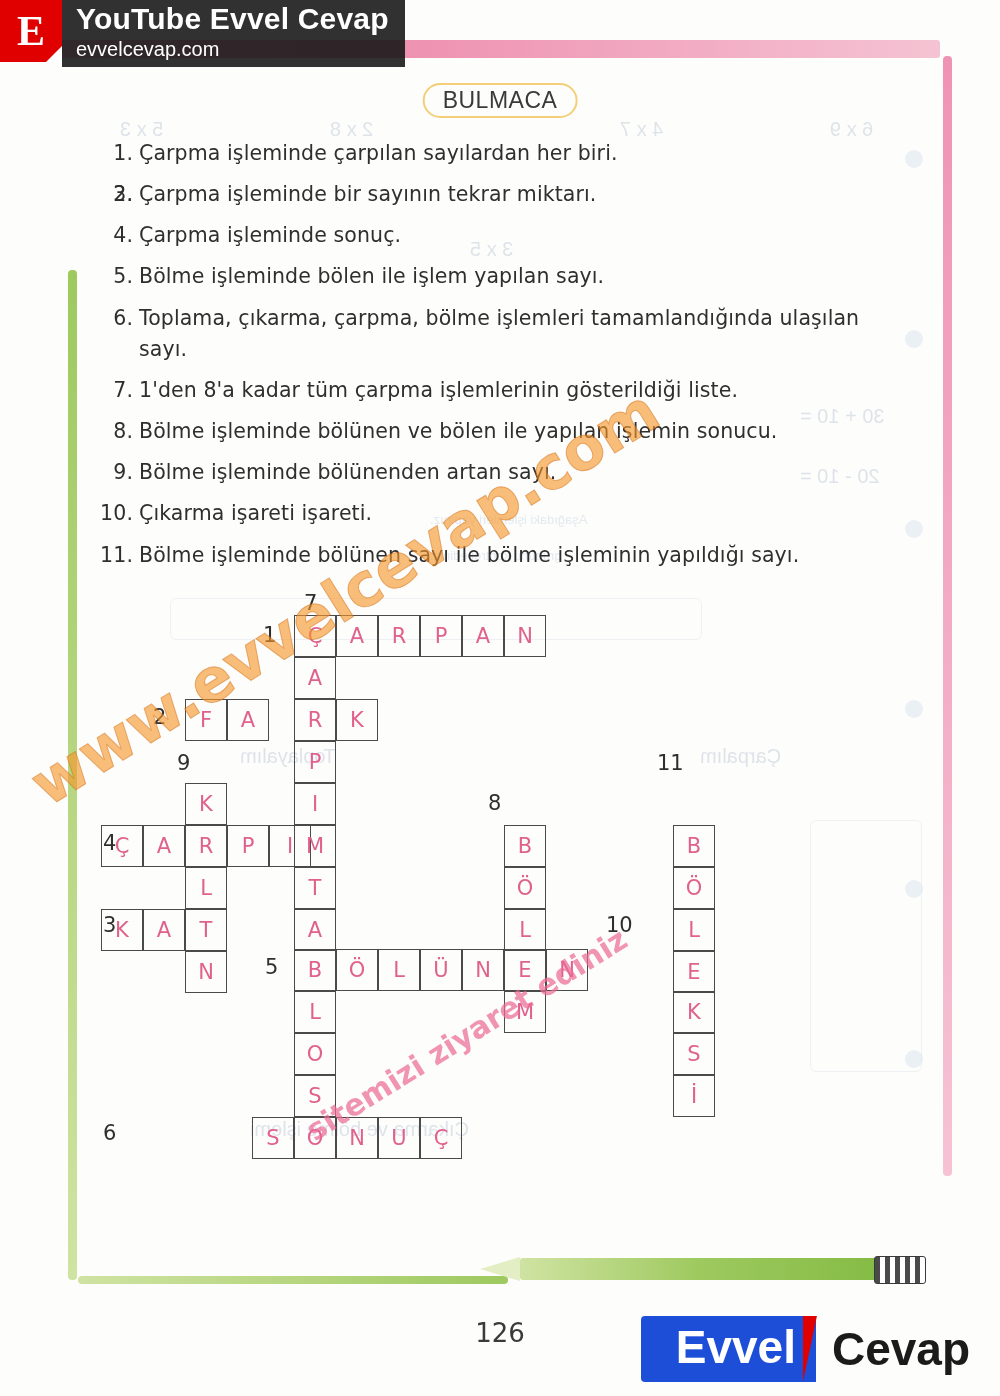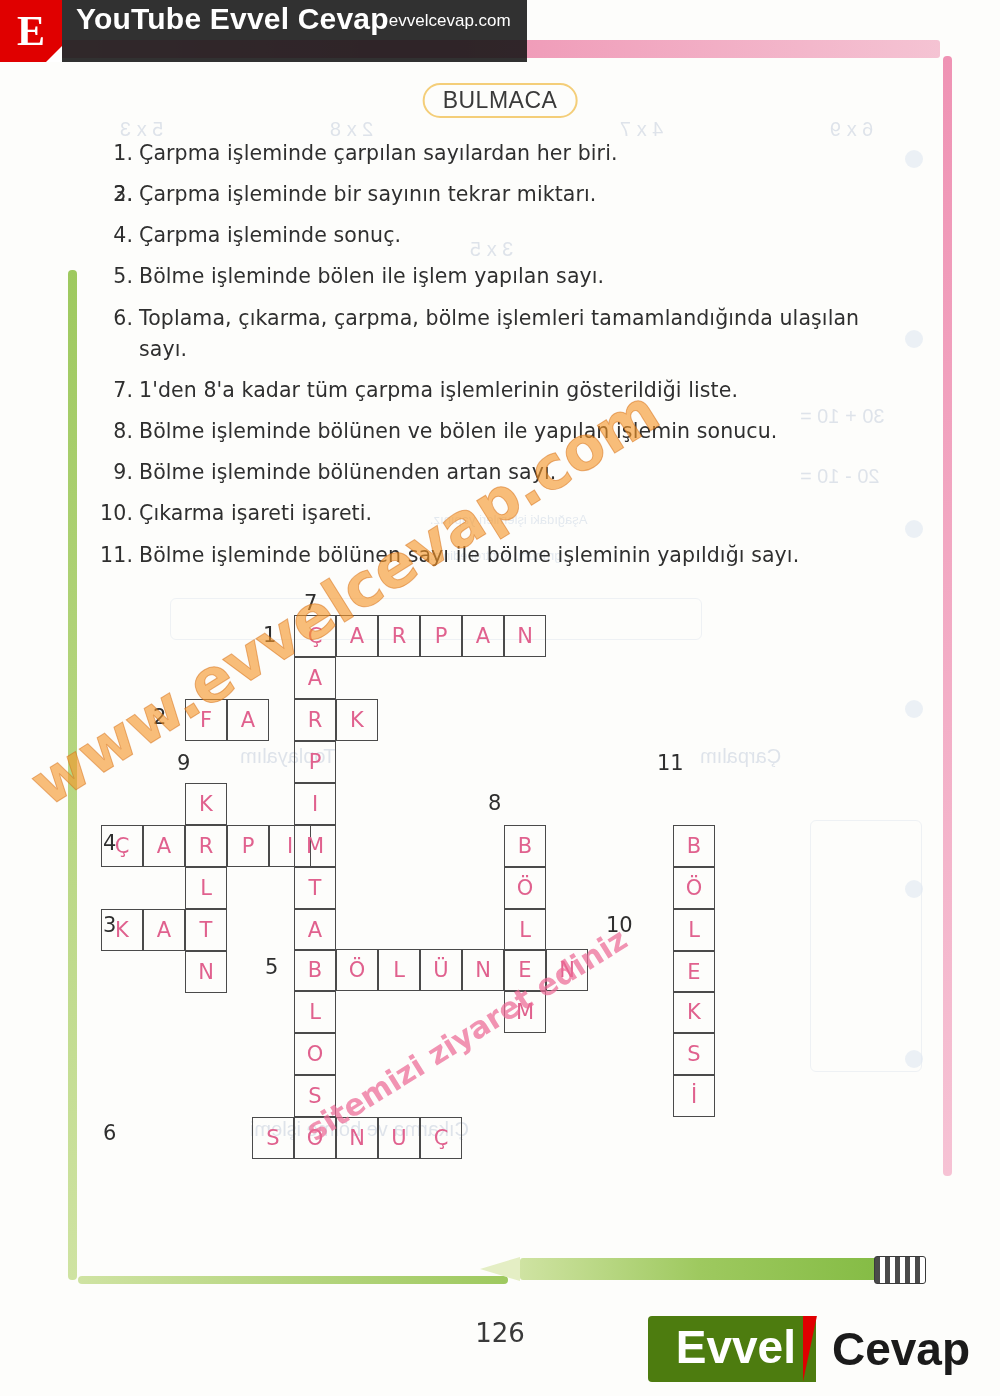--- a/index.html
+++ b/index.html
@@ -139,34 +139,35 @@
     position: absolute;
     right: 0; bottom: 0;
     border-width: 0 0 16px 16px;
     border-style: solid;
     border-color: transparent transparent #ffffff transparent;
   }
   #brand-text {
     background: rgba(20,20,20,.88);
     padding: 3px 16px 6px 14px;
     display: flex;
+    flex-direction: column;
     justify-content: center;
   }
   #brand-title {
     color: #ffffff;
     font-size: 30px;
     font-weight: bold;
     line-height: 1.05;
     letter-spacing: .2px;
   }
   #brand-sub {
     color: #ffffff;
-    font-size: 17px;
+    font-size: 20px;
     line-height: 1.2;
-    margin-top: 8px;
+    margin-top: 2px;
   }
 
   
   .wm {
     position: absolute;
     pointer-events: none;
     font-weight: bold;
     white-space: nowrap;
     z-index: 30;
   }
@@ -283,25 +284,25 @@
   }
   #footer-logo {
     position: absolute;
     right: 30px;
     bottom: 14px;
     display: flex;
     align-items: center;
     z-index: 45;
   }
   #footer-evvel {
-    background: #4d7c0f;
+    background: #1d4ed8;
     color: #ffffff;
     font-size: 46px;
     font-weight: bold;
-    padding: 4px 20px 8px 28px;
+    padding: 4px 20px 8px 35px;
     border-radius: 4px 0 0 4px;
     position: relative;
     font-family: "Liberation Sans", sans-serif;
   }
   #footer-evvel::after {
     content: "";
     position: absolute;
     right: -1px; top: 0; bottom: 0;
     width: 14px;
     background: #e00000;

